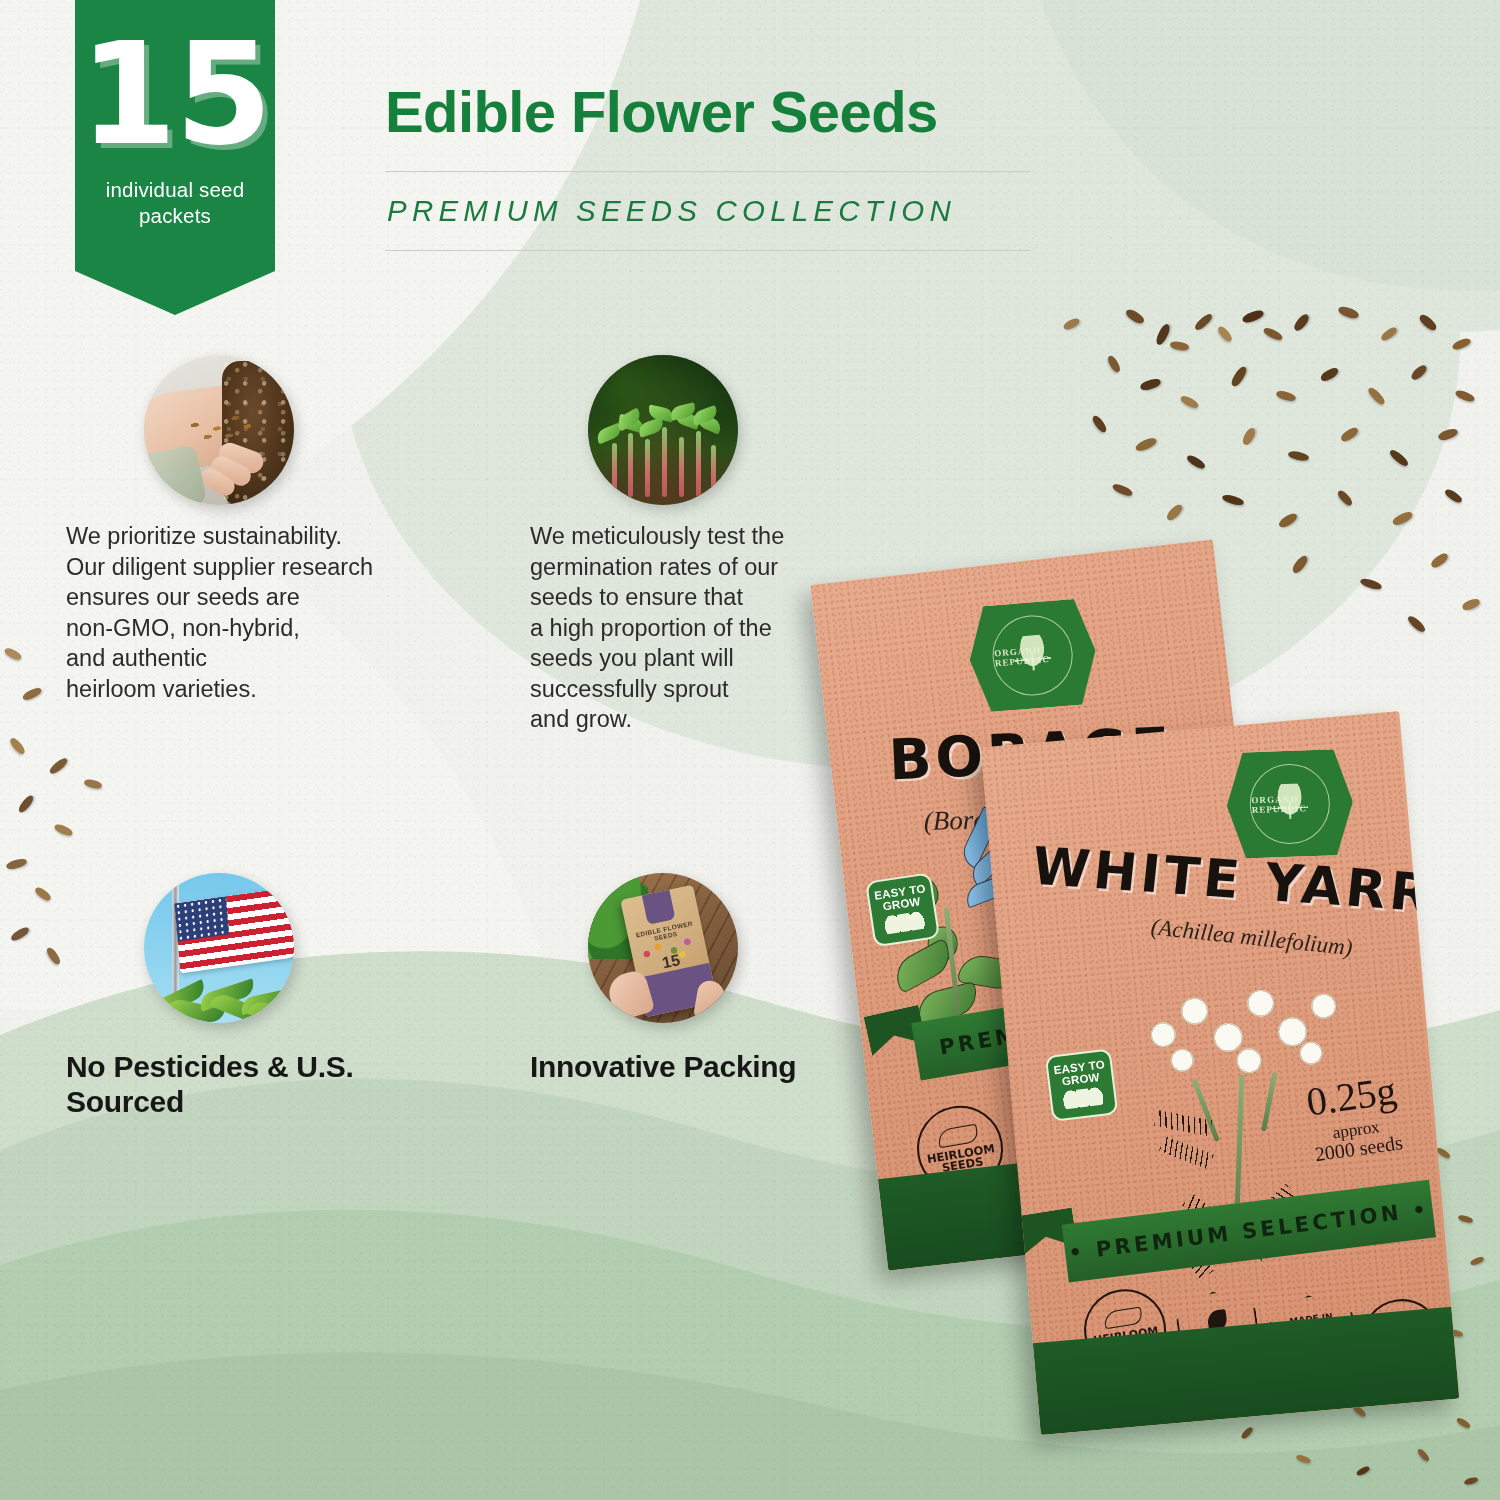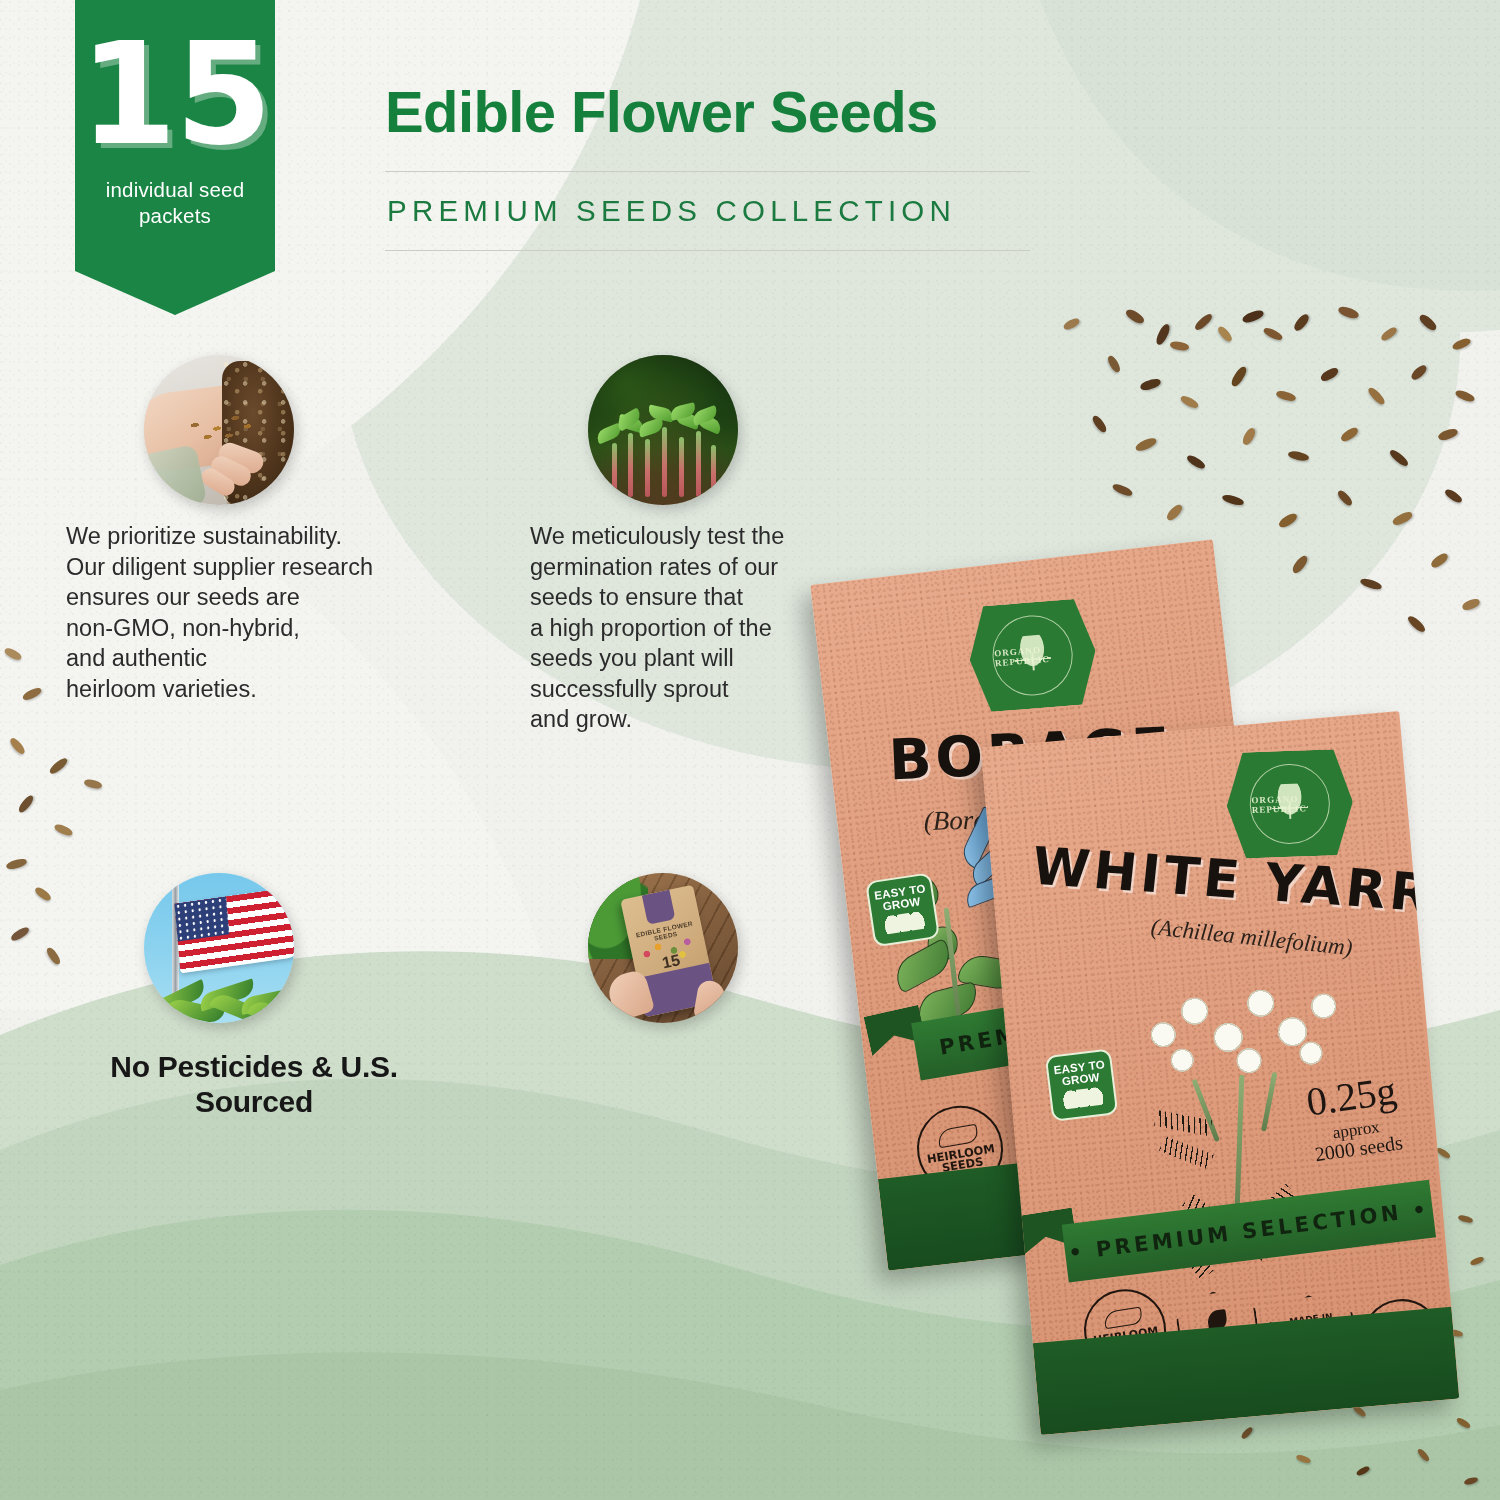--- a/index.html
+++ b/index.html
@@ -45,29 +45,30 @@
   
   .header { position:absolute; left:385px; top:82px; width:720px; z-index:5; }
   .header h1 {
     font-size:58px; font-weight:700; color:#15803c; letter-spacing:-.6px;
     line-height:1.05;
   }
   .rule { height:1px; background:#c9cdc6; margin:28px 0 0 0; width:645px; }
   .header h2 {
     font-size:29.5px; color:#1b7a3f; letter-spacing:5.2px; font-weight:400;
     padding:22px 2px 22px 2px;
+    font-style:italic;
   }
   .rule2 { height:1px; background:#c9cdc6; width:645px; }
 
   
   .features { position:absolute; left:0; top:355px; width:900px; z-index:5; }
   .feat { position:absolute; width:380px; }
   .feat.f1 { left:62px;  top:0; }
   .feat.f2 { left:530px; top:0; }
-  .feat.f3 { left:62px;  top:518px;text-align:center; }
+  .feat.f3 { left:62px;  top:518px; }
   .feat.f4 { left:530px; top:518px; }
 
   .circle {
     width:150px; height:150px; border-radius:50%;
     position:relative; overflow:hidden; margin-left:82px;
     box-shadow: 3px 5px 13px rgba(0,0,0,.20);
   }
   .feat.f2 .circle, .feat.f4 .circle { margin-left:58px; }
   .feat.f3 .circle { margin-left:82px; }
 
@@ -498,20 +499,21 @@
         <div class="pouch">
           <div class="pv-top"></div>
           <div class="pv-txt">EDIBLE FLOWER SEEDS</div>
           <div class="pv-flowers"></div>
           <div class="pv-15">15</div>
           <div class="pv-bot"></div>
         </div>
         <div class="thumb"></div>
         <div class="thumb2"></div>
       </div>
+      <div class="feat-title">Innovative Packing</div>
     </div>
   </div>
 
   <div class="seeds">
 
     <div class="sd" style="left:1063px;top:320px;width:17px;height:8px;background:#9d7a4e;transform:rotate(-25deg);"></div>
     <div class="sd" style="left:1125px;top:312px;width:20px;height:9px;background:#6d4a2a;transform:rotate(35deg);"></div>
     <div class="sd" style="left:1152px;top:330px;width:22px;height:9px;background:#52351c;transform:rotate(-62deg);"></div>
     <div class="sd" style="left:1170px;top:342px;width:19px;height:8px;background:#8c6438;transform:rotate(12deg);"></div>
     <div class="sd" style="left:1193px;top:318px;width:21px;height:8px;background:#6b4828;transform:rotate(-40deg);"></div>

